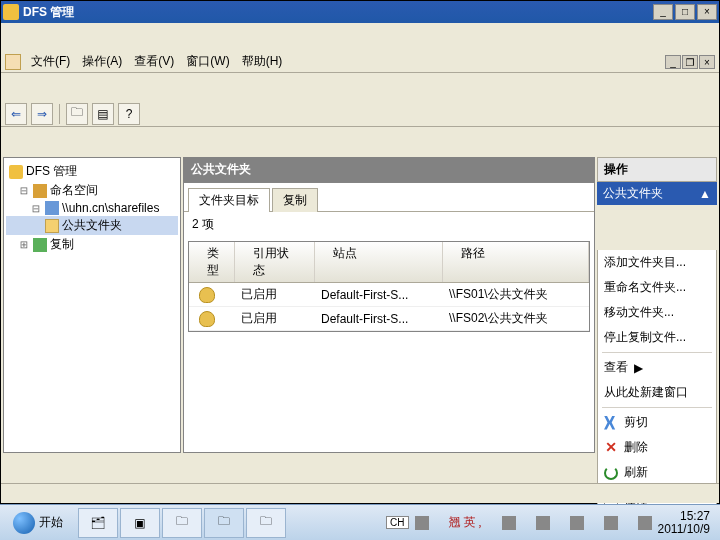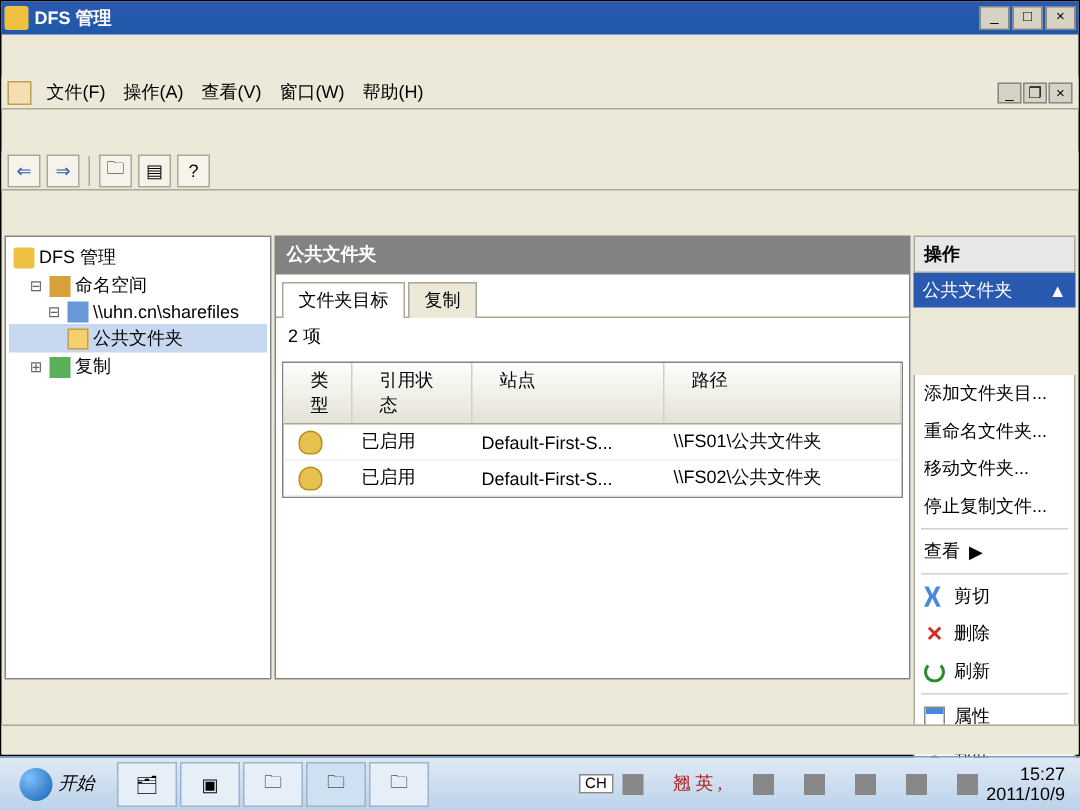--- a/index.html
+++ b/index.html
@@ -46,38 +46,38 @@
 .tab.active { background:#fff; }
 .count-row { padding:4px 8px; color:#000000; }
 .table { border:1px solid #848484; margin:4px; }
 .thead { display:flex; background:linear-gradient(#fefefe,#e4e2d6); border-bottom:1px solid #aca899; }
 .th { padding:3px 18px; border-right:1px solid #d4d0c8; }
 .col-type { width:46px; } .col-ref { width:80px; } .col-site { width:128px; } .col-path { flex:1; }
 .trow { display:flex; border-bottom:1px solid #efefef; align-items:center; }
 .td { padding:3px 6px; overflow:hidden; white-space:nowrap; text-overflow:ellipsis; }
 .row-icon { width:16px; height:16px; margin-left:4px; background:#e8c050; border-radius:50% 50% 40% 40%; border:1px solid #b89020; }
 
-.actions-pane { width:108px; margin:2px; display:flex; flex-direction:column; }
+.actions-pane { width:120px; margin:2px; display:flex; flex-direction:column; }
 .actions-title { background:#e8e8e8; border:1px solid #aca899; padding:3px 6px; font-weight:bold; }
 .actions-sub { background:#2a5ab0; color:#fff; padding:3px 6px; display:flex; justify-content:space-between; align-items:center; }
 .actions-body { flex:1; background:#fff; border:1px solid #aca899; border-top:none;margin-top:45px; }
 .action-item { display:flex; align-items:center; padding:4px 6px; gap:6px; cursor:default; }
 .aicon { width:14px; height:14px; }
 .aicon.cut { background:#4a88d8; clip-path: polygon(20% 0,40% 40%,60% 0,80% 0,55% 50%,80% 100%,60% 100%,40% 60%,20% 100%,0 100%,25% 50%,0 0);}
 .aicon.del { color:#d03020; font-weight:bold; font-size:14px; line-height:12px; text-align:center;}
 .aicon.refresh { border:2px solid #2a8a2a; border-radius:50%; border-top-color:transparent; }
 .aicon.prop { background:#fff; border:1px solid #888; box-shadow:inset 0 4px 0 #4a88d8; }
 .aicon.help { color:#2a5ab0; font-weight:bold; text-align:center; font-size:12px; }
 .asep { height:1px; background:#d4d0c8; margin:2px 4px; }
 .chev { float:right; }
 
 .statusbar { height:20px; background:#ece9d8; border-top:1px solid #aca899; }
 
 .taskbar { position:absolute; bottom:0; left:0; width:720px; height:36px; background:linear-gradient(#dfe9f5,#bcd3ea); display:flex; align-items:center; padding:0 4px; border-top:1px solid #7a9ac0; }
-.start { display:flex; align-items:center; gap:4px; padding:2px 8px; border:1px solid transparent;font-style:italic; }
+.start { display:flex; align-items:center; gap:4px; padding:2px 8px; border:1px solid transparent; }
 .start-orb { width:22px; height:22px; border-radius:50%; background:radial-gradient(circle at 30% 30%,#7ec0ff,#1560b0); }
 .tasks { display:flex; gap:2px; margin-left:6px; }
 .task { width:40px; height:30px; border:1px solid #9ab4d0; background:#e6eef8; display:flex; align-items:center; justify-content:center; }
 .task.active { background:#cfe0f2; }
 .tray { margin-left:auto; display:flex; align-items:center; gap:6px; padding-right:6px; }
 .tray-icons { display:flex; gap:20px; align-items:center; }
 .tray-icon { width:14px; height:14px; background:#888; }
 .ime { color:#b02020; font-family:"SimSun"; }
 .clock { text-align:right; line-height:13px; font-size:11px; }
 .lang { border:1px solid #888; padding:0 3px; background:#fff; font-size:10px; }
@@ -200,20 +200,23 @@
             <span>移动文件夹...</span>
           </div>
         <div class="action-item">
             <span>停止复制文件...</span>
           </div>
         <div class="asep"></div>
         <div class="action-item">
             <span>查看</span>
             <span class="chev">▶</span>
           </div>
+        <div class="action-item">
+            <span>从此处新建窗口</span>
+          </div>
         <div class="asep"></div>
         <div class="action-item">
             <span class="aicon cut"></span>
             <span>剪切</span>
           </div>
         <div class="action-item">
             <span class="aicon del">✕</span>
             <span>删除</span>
           </div>
         <div class="action-item">

